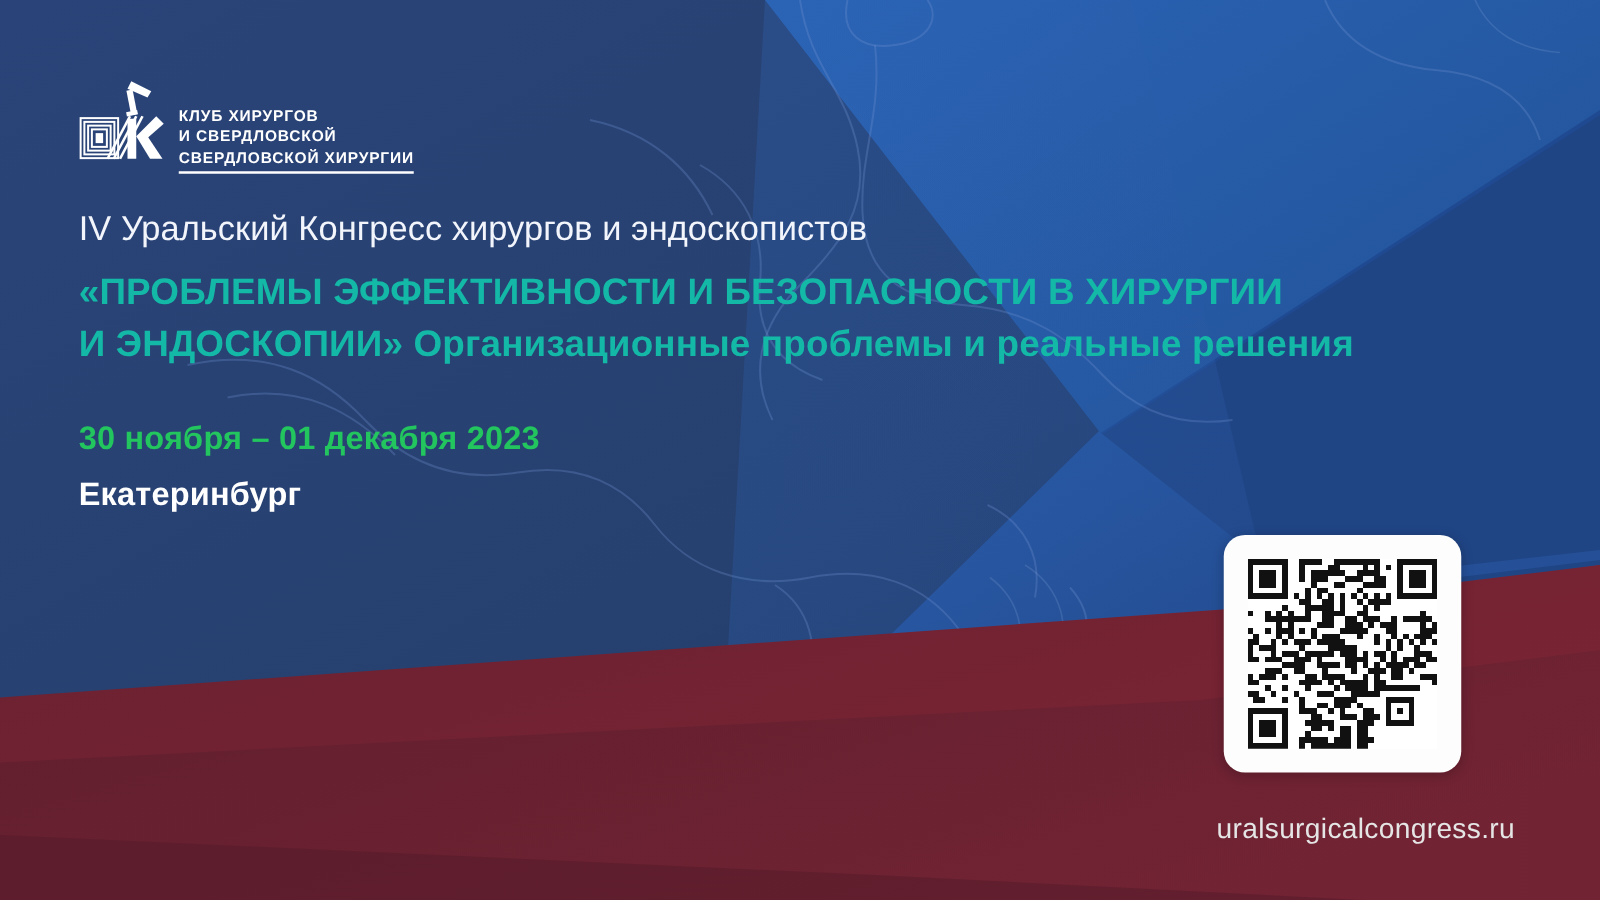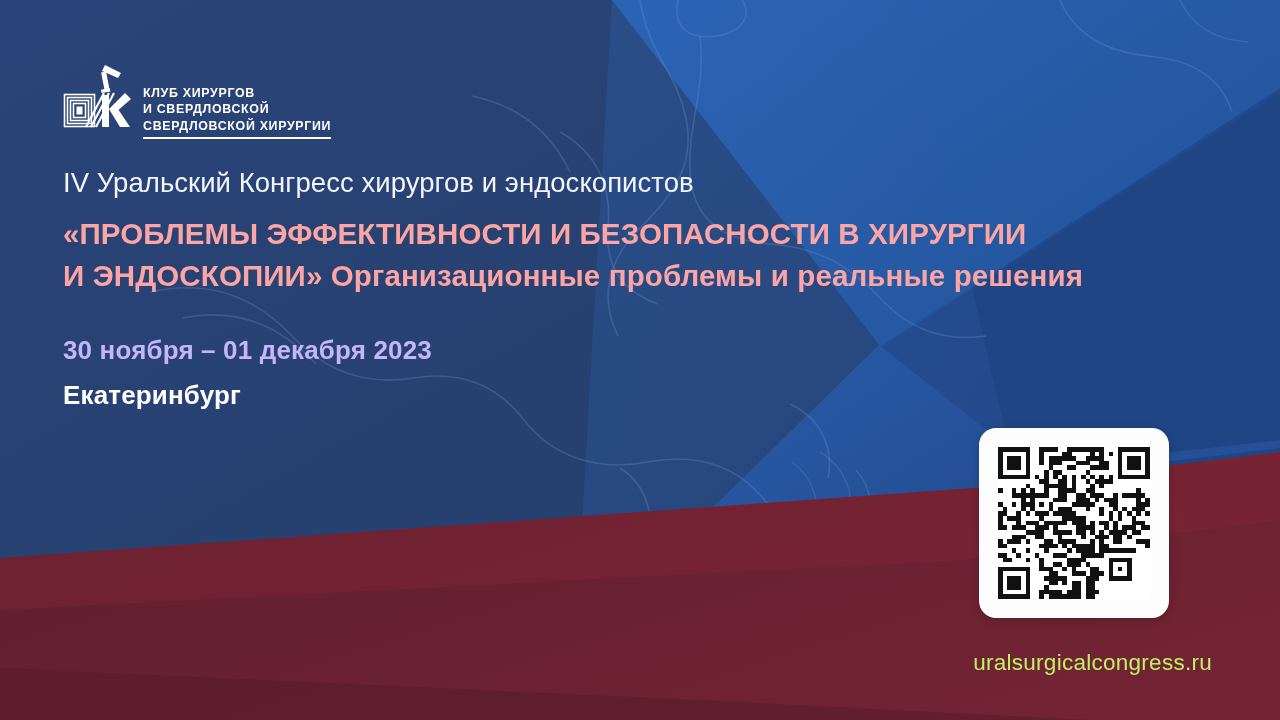--- a/index.html
+++ b/index.html
@@ -51,33 +51,33 @@
     font-size:27.5px;
     font-weight:400;
     letter-spacing:.002em;
     line-height:1.12;
     margin:0 0 14px 0;
     white-space:nowrap;
   }
 
   .theme{
     margin:0;
-    color:#fca5a5;
+    color:#14b8a6;
     font-size:29.5px;
     line-height:1.42;
     font-weight:700;
     letter-spacing:.004em;
     max-width:1140px;
   }
   .theme .quoted{font-weight:700;}
   .theme .subtitle{font-weight:700;}
 
   .when{
     margin:40px 0 0 0;
-    color:#c4b5fd;
+    color:#22c55e;
     font-size:26px;
     font-weight:700;
     letter-spacing:.006em;
     line-height:1.0;
     white-space:nowrap;
   }
   .city{
     margin:19px 0 16px 0;
     color:#ffffff;
     font-size:26px;
@@ -765,15 +765,15 @@
         <rect x="13" y="32" width="1" height="1" fill="#111111"></rect>
         <rect x="14" y="32" width="1" height="1" fill="#111111"></rect>
         <rect x="15" y="32" width="1" height="1" fill="#111111"></rect>
         <rect x="16" y="32" width="1" height="1" fill="#111111"></rect>
         <rect x="17" y="32" width="1" height="1" fill="#111111"></rect>
         <rect x="19" y="32" width="1" height="1" fill="#111111"></rect>
         <rect x="20" y="32" width="1" height="1" fill="#111111"></rect>
       </svg>
   </div>
 
-  <a class="site-right" href="#" style="text-decoration:none;color:#bef264;">uralsurgicalcongress.ru</a>
+  <a class="site-right" href="#" style="text-decoration:none;color:#e5e5e5;">uralsurgicalcongress.ru</a>
 
 </div>
 
 </body></html>

